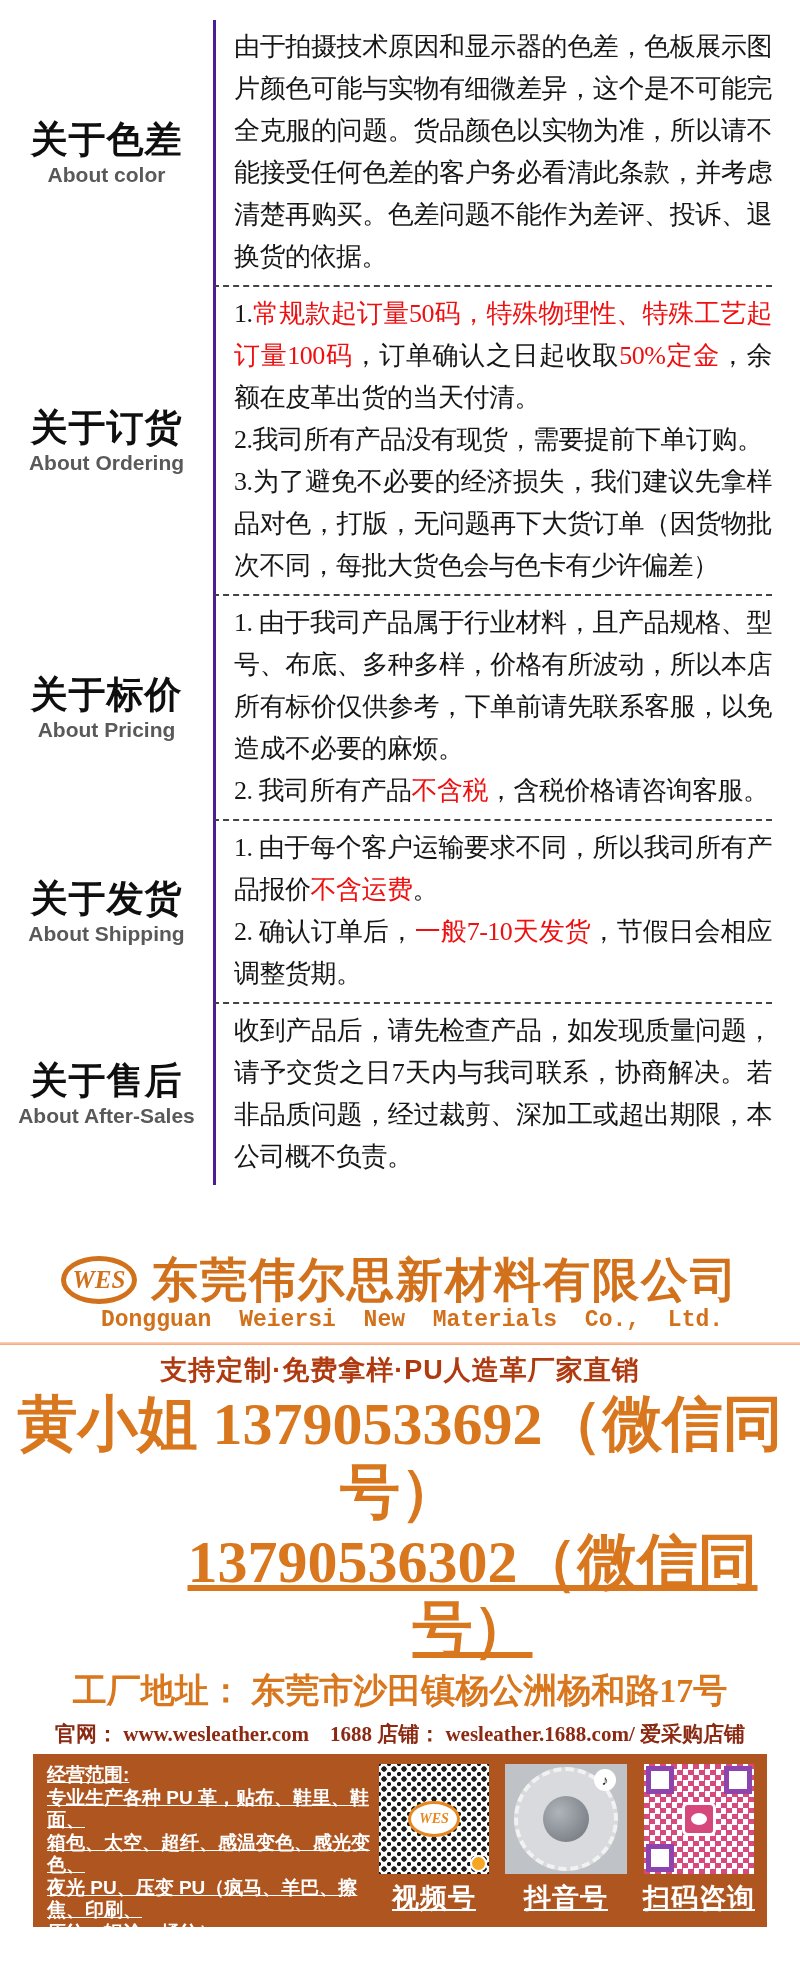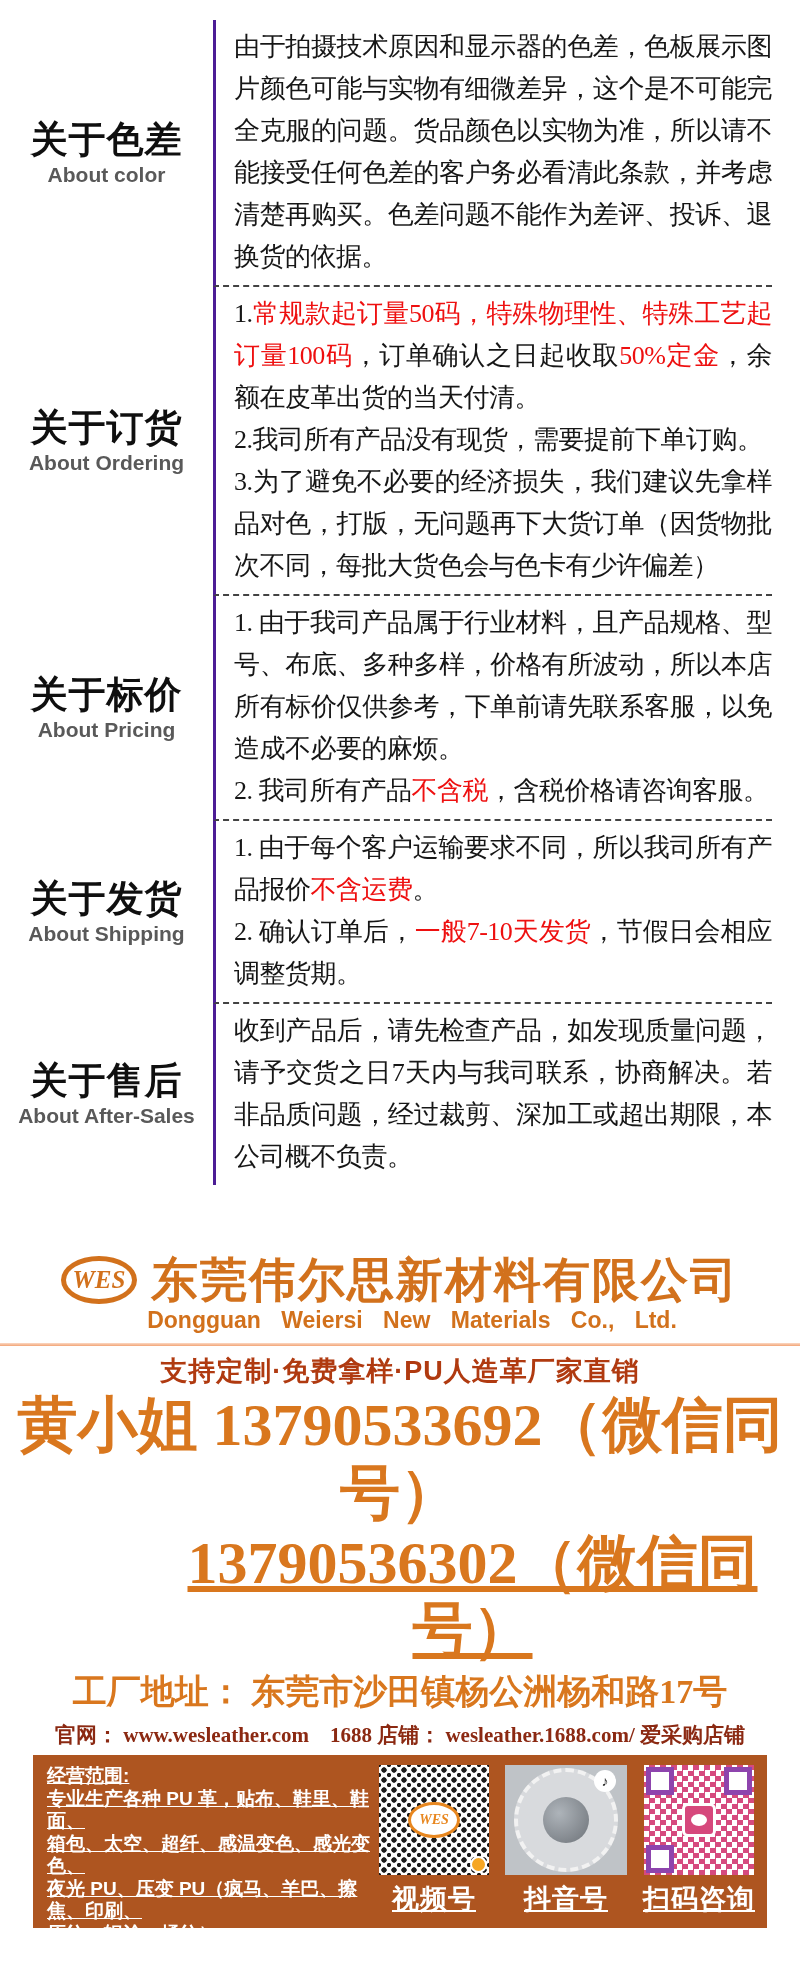--- a/index.html
+++ b/index.html
@@ -26,21 +26,21 @@
   .row:not(:last-child) .row-body{border-bottom:2px dashed #434343;}
   .red{color:#ee1010;}
   
   .company{margin-top:70px;text-align:center;}
   .logo-row{display:flex;align-items:center;justify-content:center;}
   .wes-oval{width:66px;height:38px;border:5px solid #d2711c;border-radius:50%;
             display:flex;align-items:center;justify-content:center;
             font-family:"Liberation Serif","DejaVu Serif",serif;
             font-style:italic;font-weight:bold;font-size:25px;color:#d2711c;letter-spacing:0;}
   .name-zh{font-size:47px;font-weight:bold;color:#d2711c;letter-spacing:2px;margin-left:14px;line-height:1.05;}
-  .name-en{font-family:Liberation Sans, sans-serif;font-weight:bold;
+  .name-en{font-family:Liberation Mono, monospace;font-weight:bold;
            font-size:23px;color:#d2711c;word-spacing:14px;margin-top:3px;padding-left:24px;}
   .salmon-rule{height:3px;margin-top:9px;
            background:linear-gradient(180deg,#fbd9c4,#f2a476);}
   .slogan{font-size:27px;font-weight:bold;color:#b03a10;margin-top:7px;letter-spacing:1px;}
   .phone{font-family:"Liberation Serif","DejaVu Serif",serif;font-weight:bold;
          font-size:60px;color:#d9771e;line-height:1.12;margin-top:3px;}
   .phone2{margin-left:145px;text-decoration:underline;}
   .address{font-family:"Liberation Serif","DejaVu Serif",serif;font-weight:bold;
            font-size:34px;color:#d9771e;margin-top:5px;}
   .webrow{display:flex;justify-content:space-between;padding:0 55px;margin-top:6px;

